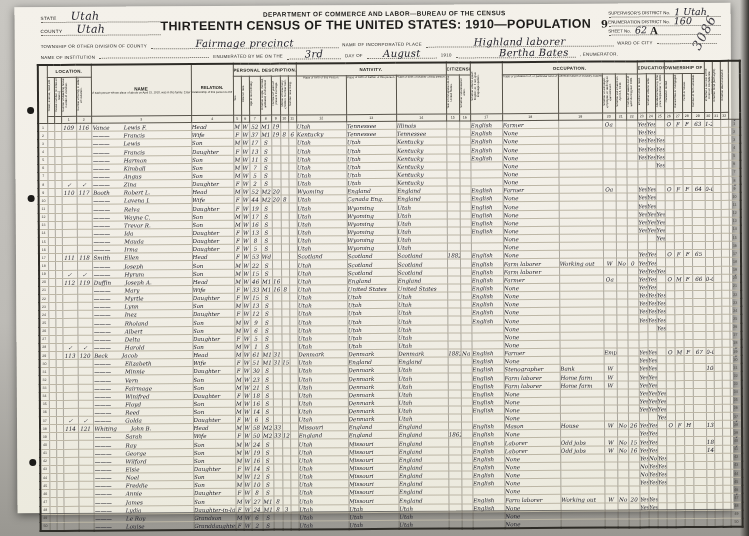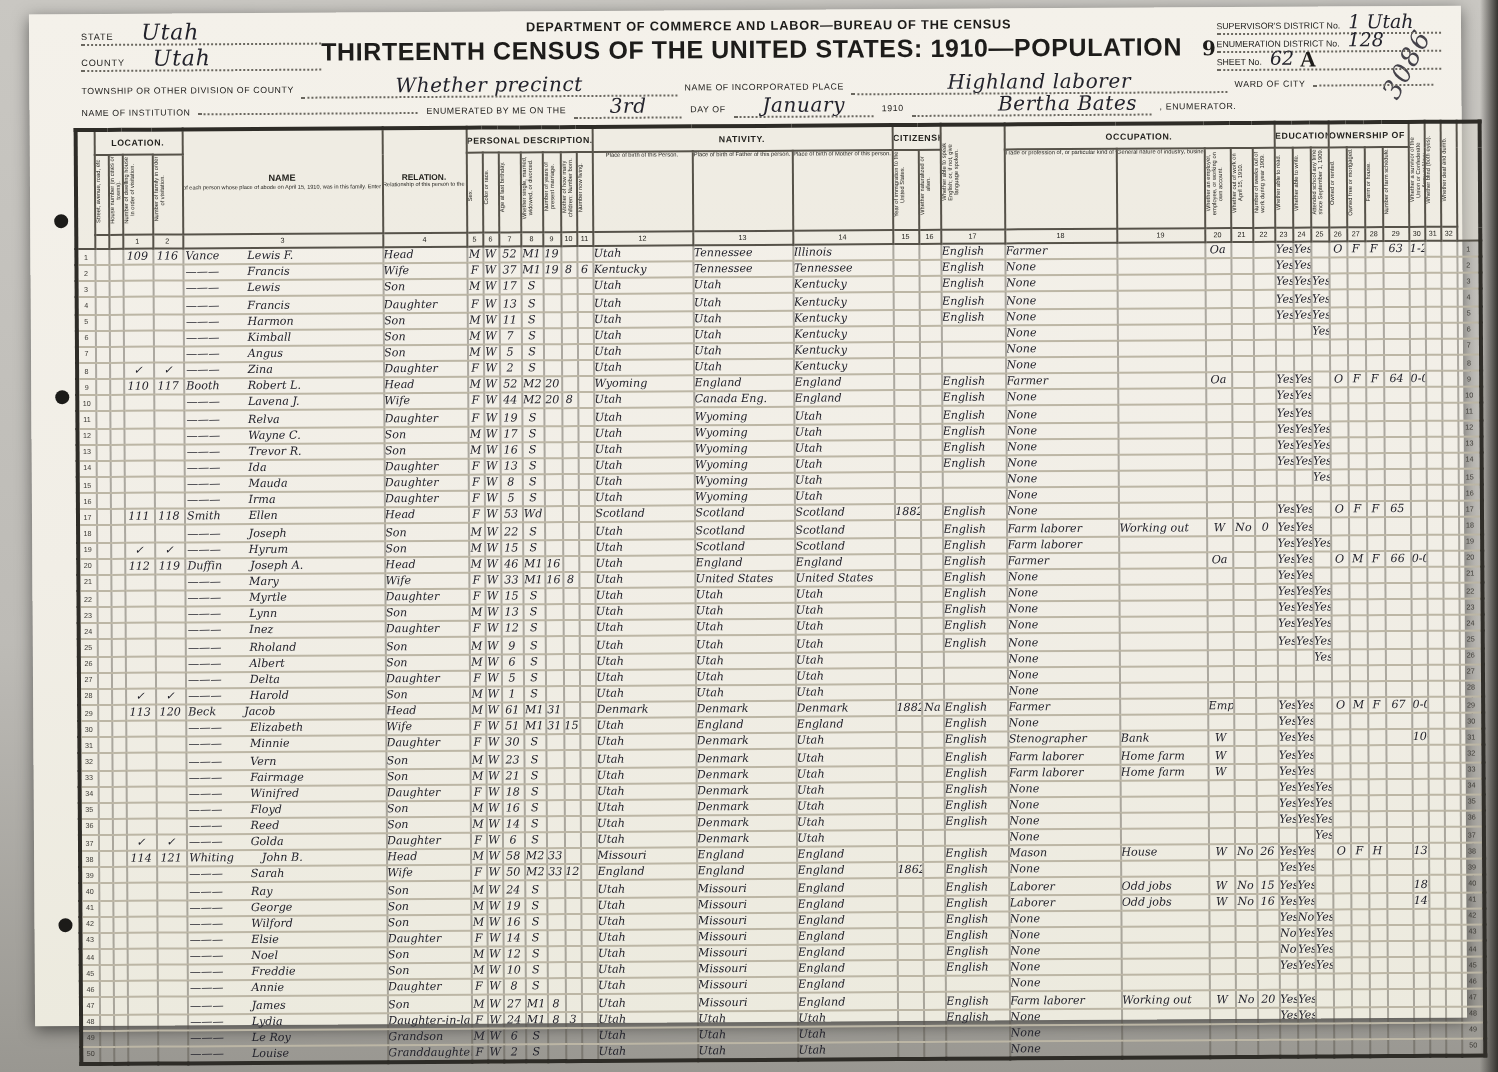--- a/index.html
+++ b/index.html
@@ -78,44 +78,44 @@
           <div class="dept">DEPARTMENT OF COMMERCE AND LABOR—BUREAU OF THE CENSUS</div>
           <div class="title"><span>THIRTEENTH CENSUS OF THE UNITED STATES: 1910—POPULATION</span><span class="pagenum">9</span></div>
         </div>
         <div class="right-block">
           <div class="rb-line">
               <span>SUPERVISOR'S DISTRICT No.</span>
               <span class="hw">1 Utah</span>
             </div>
           <div class="rb-line">
               <span>ENUMERATION DISTRICT No.</span>
-              <span class="hw">128</span>
+              <span class="hw">160</span>
             </div>
           <div class="rb-line">
               <span>SHEET No.</span>
               <span class="hw">62</span>
               <span class="sheetA">A</span>
             </div>
         </div>
       </div>
       <div class="hdr-l2">
         <span>TOWNSHIP OR OTHER DIVISION OF COUNTY</span>
-        <span class="fill"><span class="hw">Whether precinct</span></span>
+        <span class="fill"><span class="hw">Fairmage precinct</span></span>
         <span>NAME OF INCORPORATED PLACE</span>
         <span class="fill"><span class="hw">Highland laborer</span></span>
         <span>WARD OF CITY</span>
         <span class="fill" style="max-width:60px"></span>
       </div>
       <div class="hdr-l3">
         <span>NAME OF INSTITUTION</span>
         <span class="fill" style="max-width:110px"></span>
         <span>ENUMERATED BY ME ON THE</span>
         <span class="fill" style="max-width:54px"><span class="hw">3rd</span></span>
         <span>DAY OF</span>
-        <span class="fill" style="max-width:70px"><span class="hw">January</span></span>
+        <span class="fill" style="max-width:70px"><span class="hw">August</span></span>
         <span>1910</span>
         <span class="fill" style="max-width:120px"><span class="hw enum-name">Bertha Bates</span></span>
         <span>, ENUMERATOR.</span>
       </div>
     </div>
 
     <table class="census">
       <colgroup>
         <col style="width:9px">
           <col style="width:7px">

